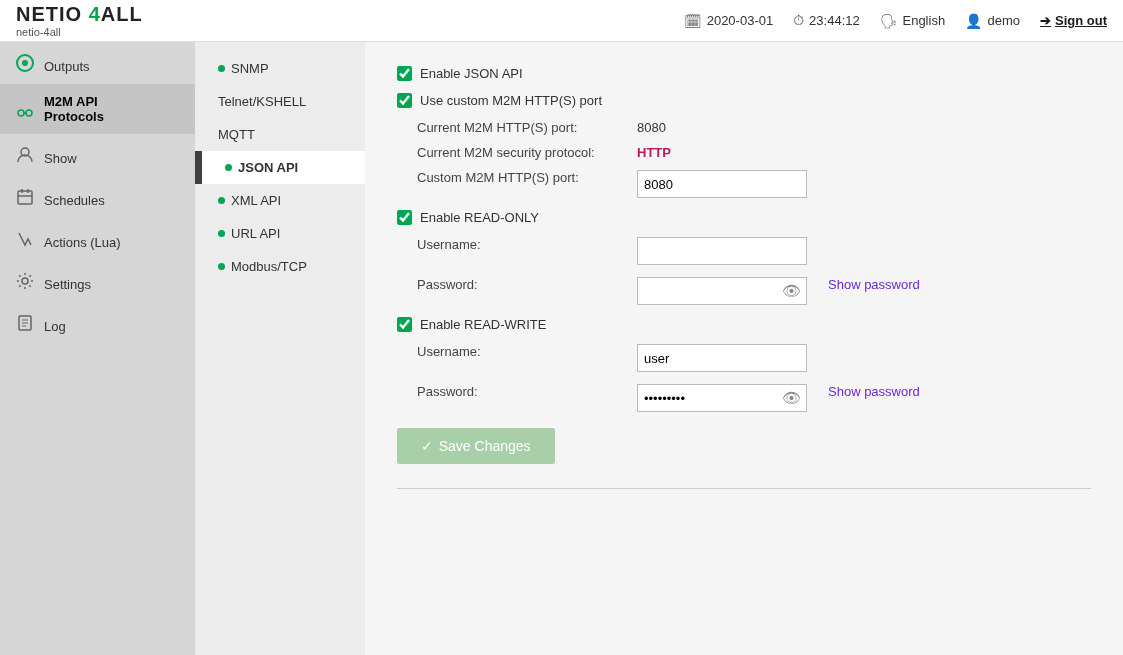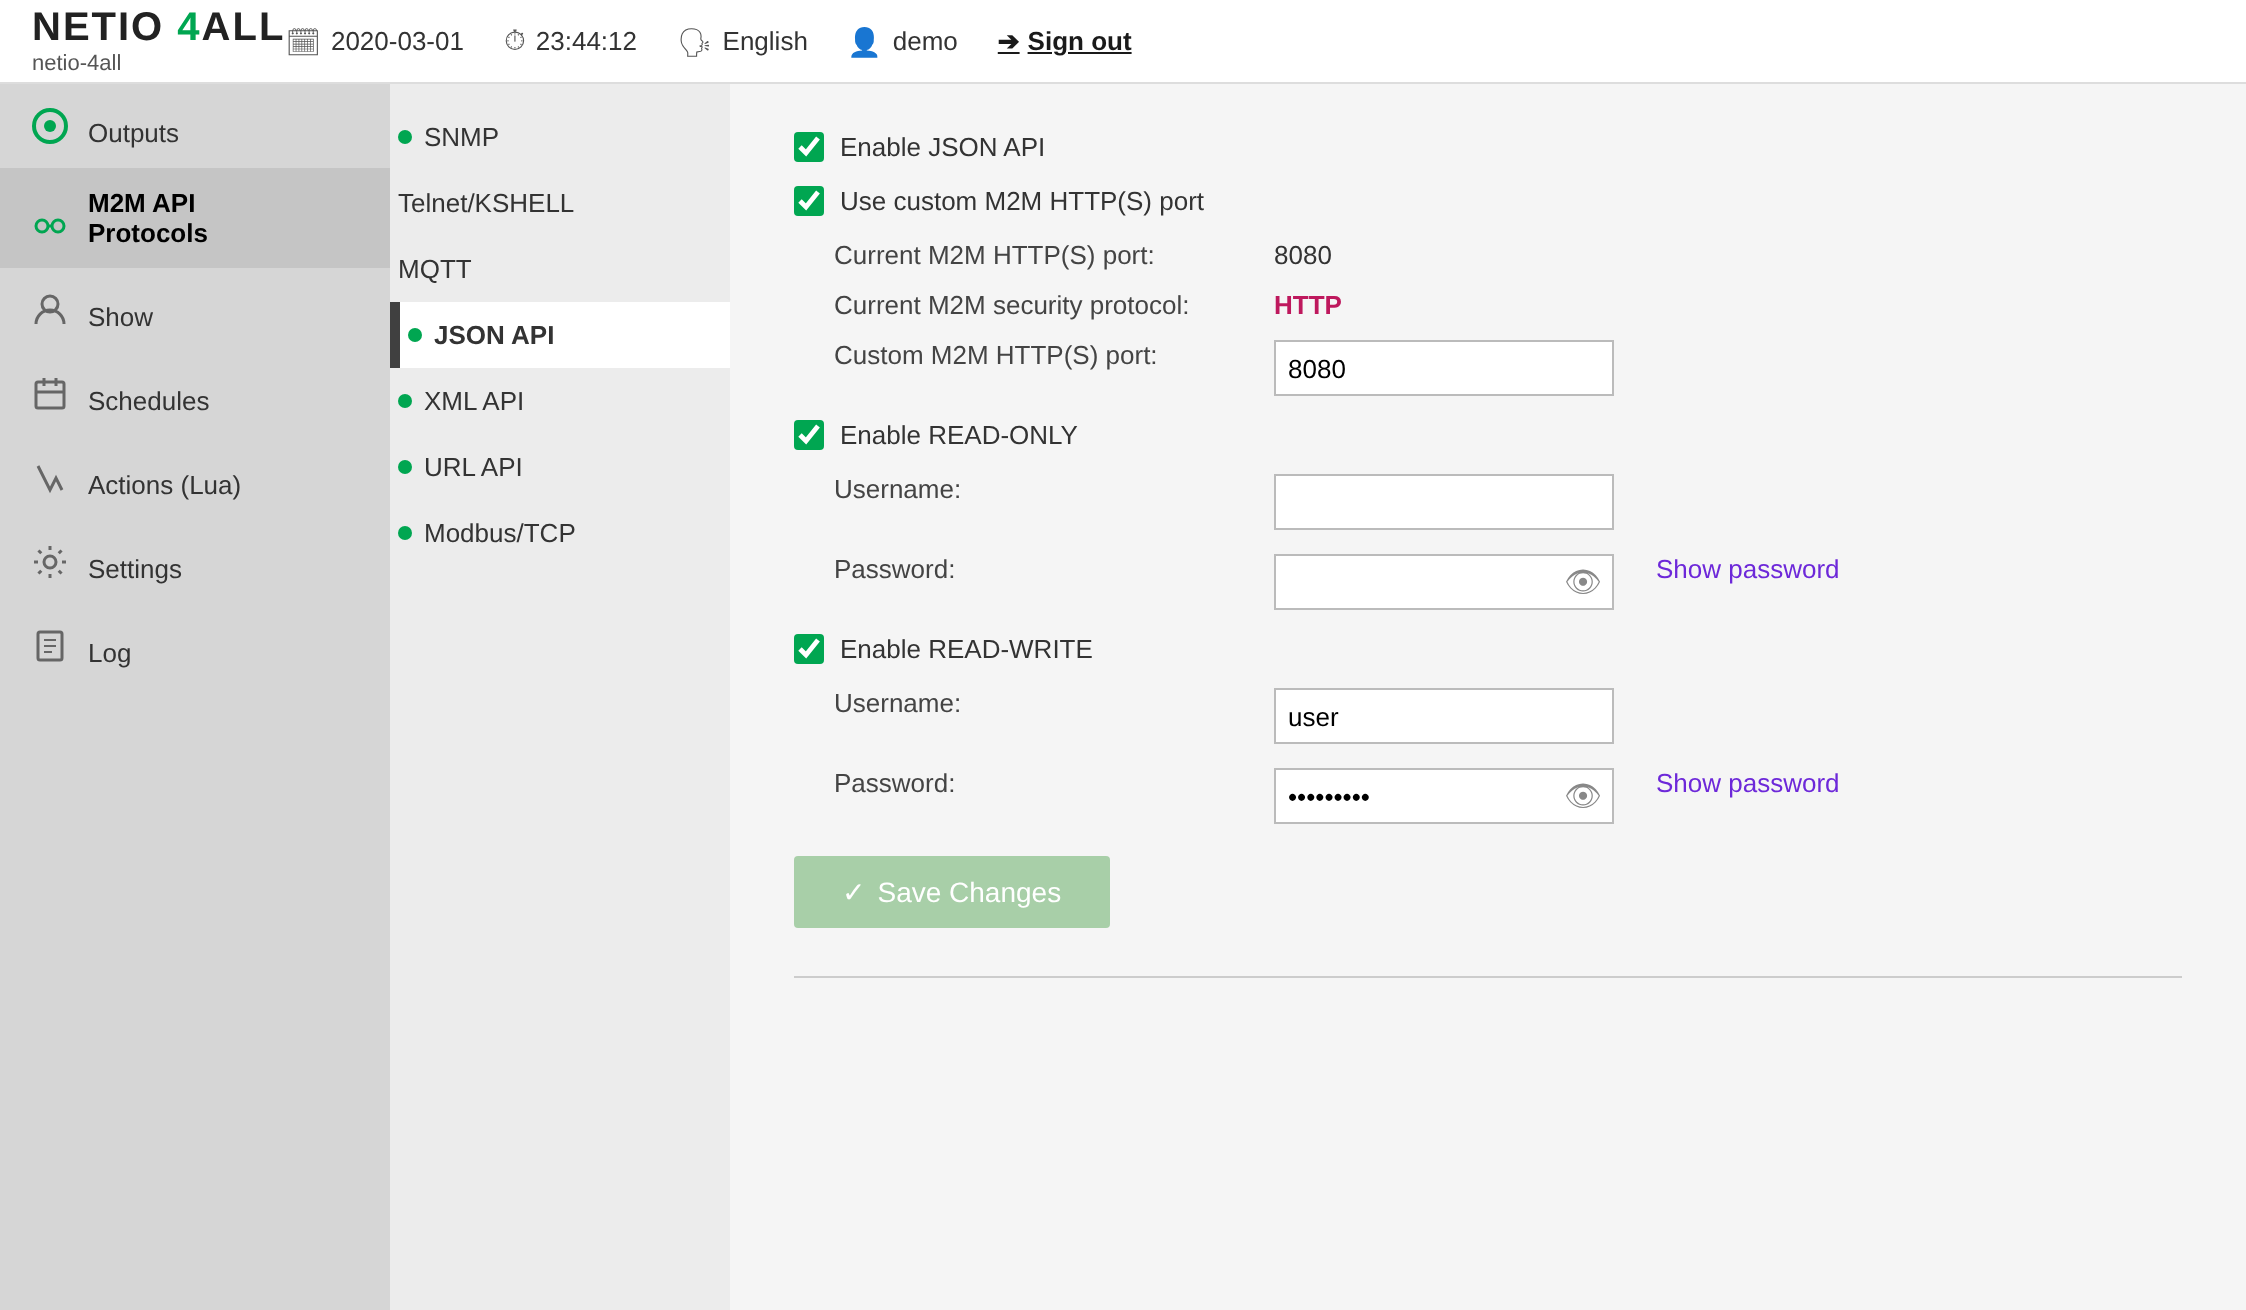--- a/index.html
+++ b/index.html
@@ -6,21 +6,21 @@
     body { font-family: Arial, sans-serif; font-size: 13px; background: #e8e8e8; color: #333; width: 1123px; height: 655px; overflow: hidden; }
 
     
     .topbar {
       background: #fff;
       border-bottom: 1px solid #ddd;
       height: 42px;
       display: flex;
       align-items: center;
       padding: 0 16px;
-      justify-content: flex-start;
+      justify-content: space-between;
     }
     .topbar-logo {
       display: flex;
       flex-direction: column;
     }
     .logo-text {
       font-size: 20px;
       font-weight: bold;
       color: #1a1a1a;
       letter-spacing: 1px;
@@ -83,29 +83,29 @@
     .sidebar-item.m2m-active .s-label { font-weight: bold; color: #000; }
 
     
     .sub-sidebar {
       width: 170px;
       background: #ececec;
       flex-shrink: 0;
       padding-top: 10px;
     }
     .sub-item {
-      padding: 9px 4px;
+      padding: 9px 23px;
       cursor: pointer;
       font-size: 13px;
       color: #333;
       display: flex;
       align-items: center;
       gap: 6px;
     }
-    .sub-item.active { background: #fff; font-weight: bold; border-left: 5px solid #404040; }
+    .sub-item.active { background: #fff; font-weight: bold; border-left: 7px solid #404040; }
     .dot { width: 7px; height: 7px; border-radius: 50%; background: #00a651; flex-shrink: 0; }
 
     
     .content {
       flex: 1;
       background: #f5f5f5;
       overflow-y: auto;
       padding: 24px 32px;
     }
     .checkbox-row {

